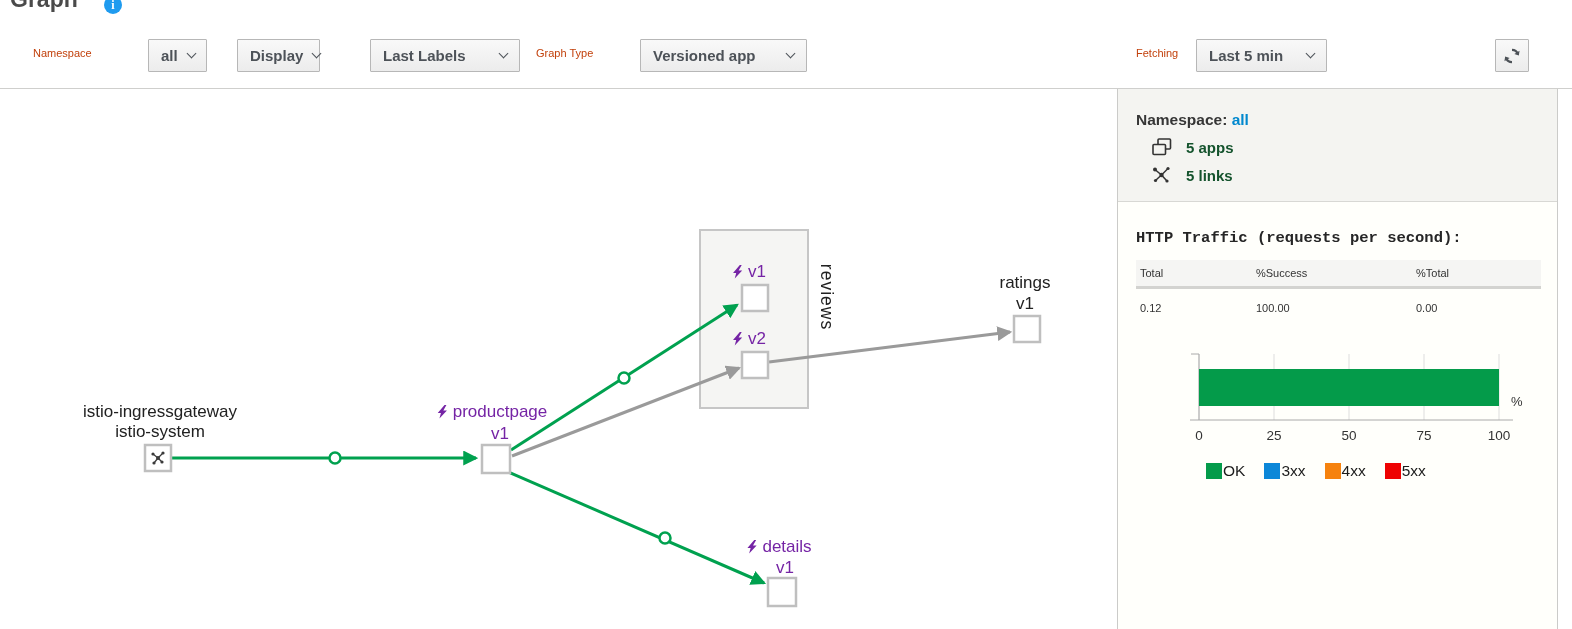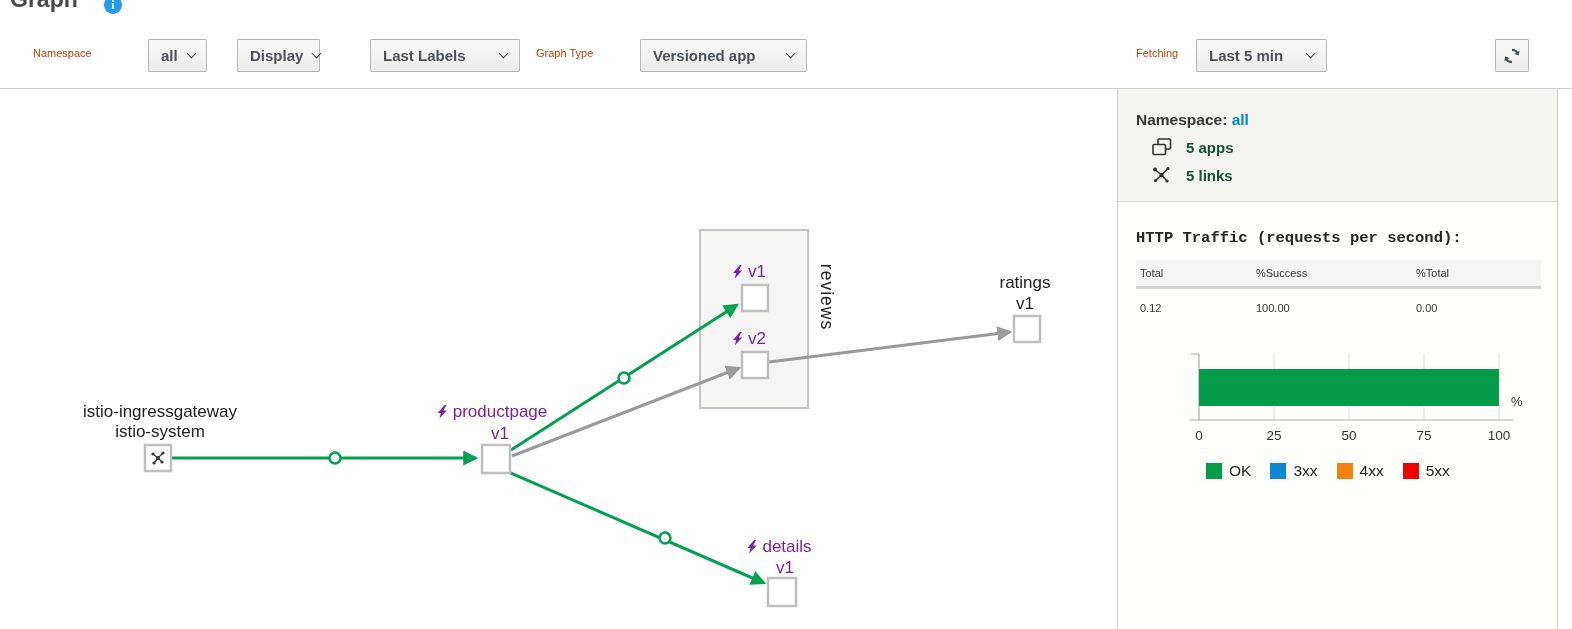--- a/index.html
+++ b/index.html
@@ -35,21 +35,21 @@
   .ns-line .ns-link { color:#0088ce; cursor:pointer; }
   .sum-row { display:flex; align-items:center; margin:8px 0 0 33px; font-size:15px; color:#14532d;text-align:center; }
   .sum-row .sicon { width:22px; height:20px; margin-right:13px; flex:none; }
   .traffic-section { padding-top:1px; }
   .traffic-head { margin:26px 0 0 18px; font-size:15.5px; font-weight:700; color:#262626;font-family:Liberation Mono, monospace; }
   table.traffic { margin:13px 0 0 18px; width:405px; border-collapse:collapse; font-size:11px; color:#333; }
   table.traffic th { text-align:left; font-weight:400; background:#f5f5f3; padding:7px 0 7px 4px; border-bottom:3px solid #d3d3d0; }
   table.traffic td { text-align:left; padding:13px 0 4px 4px; }
   #traffic-chart { display:block; margin-top:30px; }
   .legend { display:flex; align-items:center; margin:14px 0 0 88px; gap:19px; font-size:15.5px; color:#1c1c1c; }
-  .legend .litem { display:flex; align-items:center; gap:7px; cursor:pointer; }
+  .legend .litem { display:flex; align-items:center; gap:1px; cursor:pointer; }
   .legend .sq { width:16px; height:16px; flex:none; }
 </style>
 </head>
 <body>
 
 <div class="page-head">
   <h1>Graph</h1>
   <span class="info-badge">i</span>
 </div>
 

